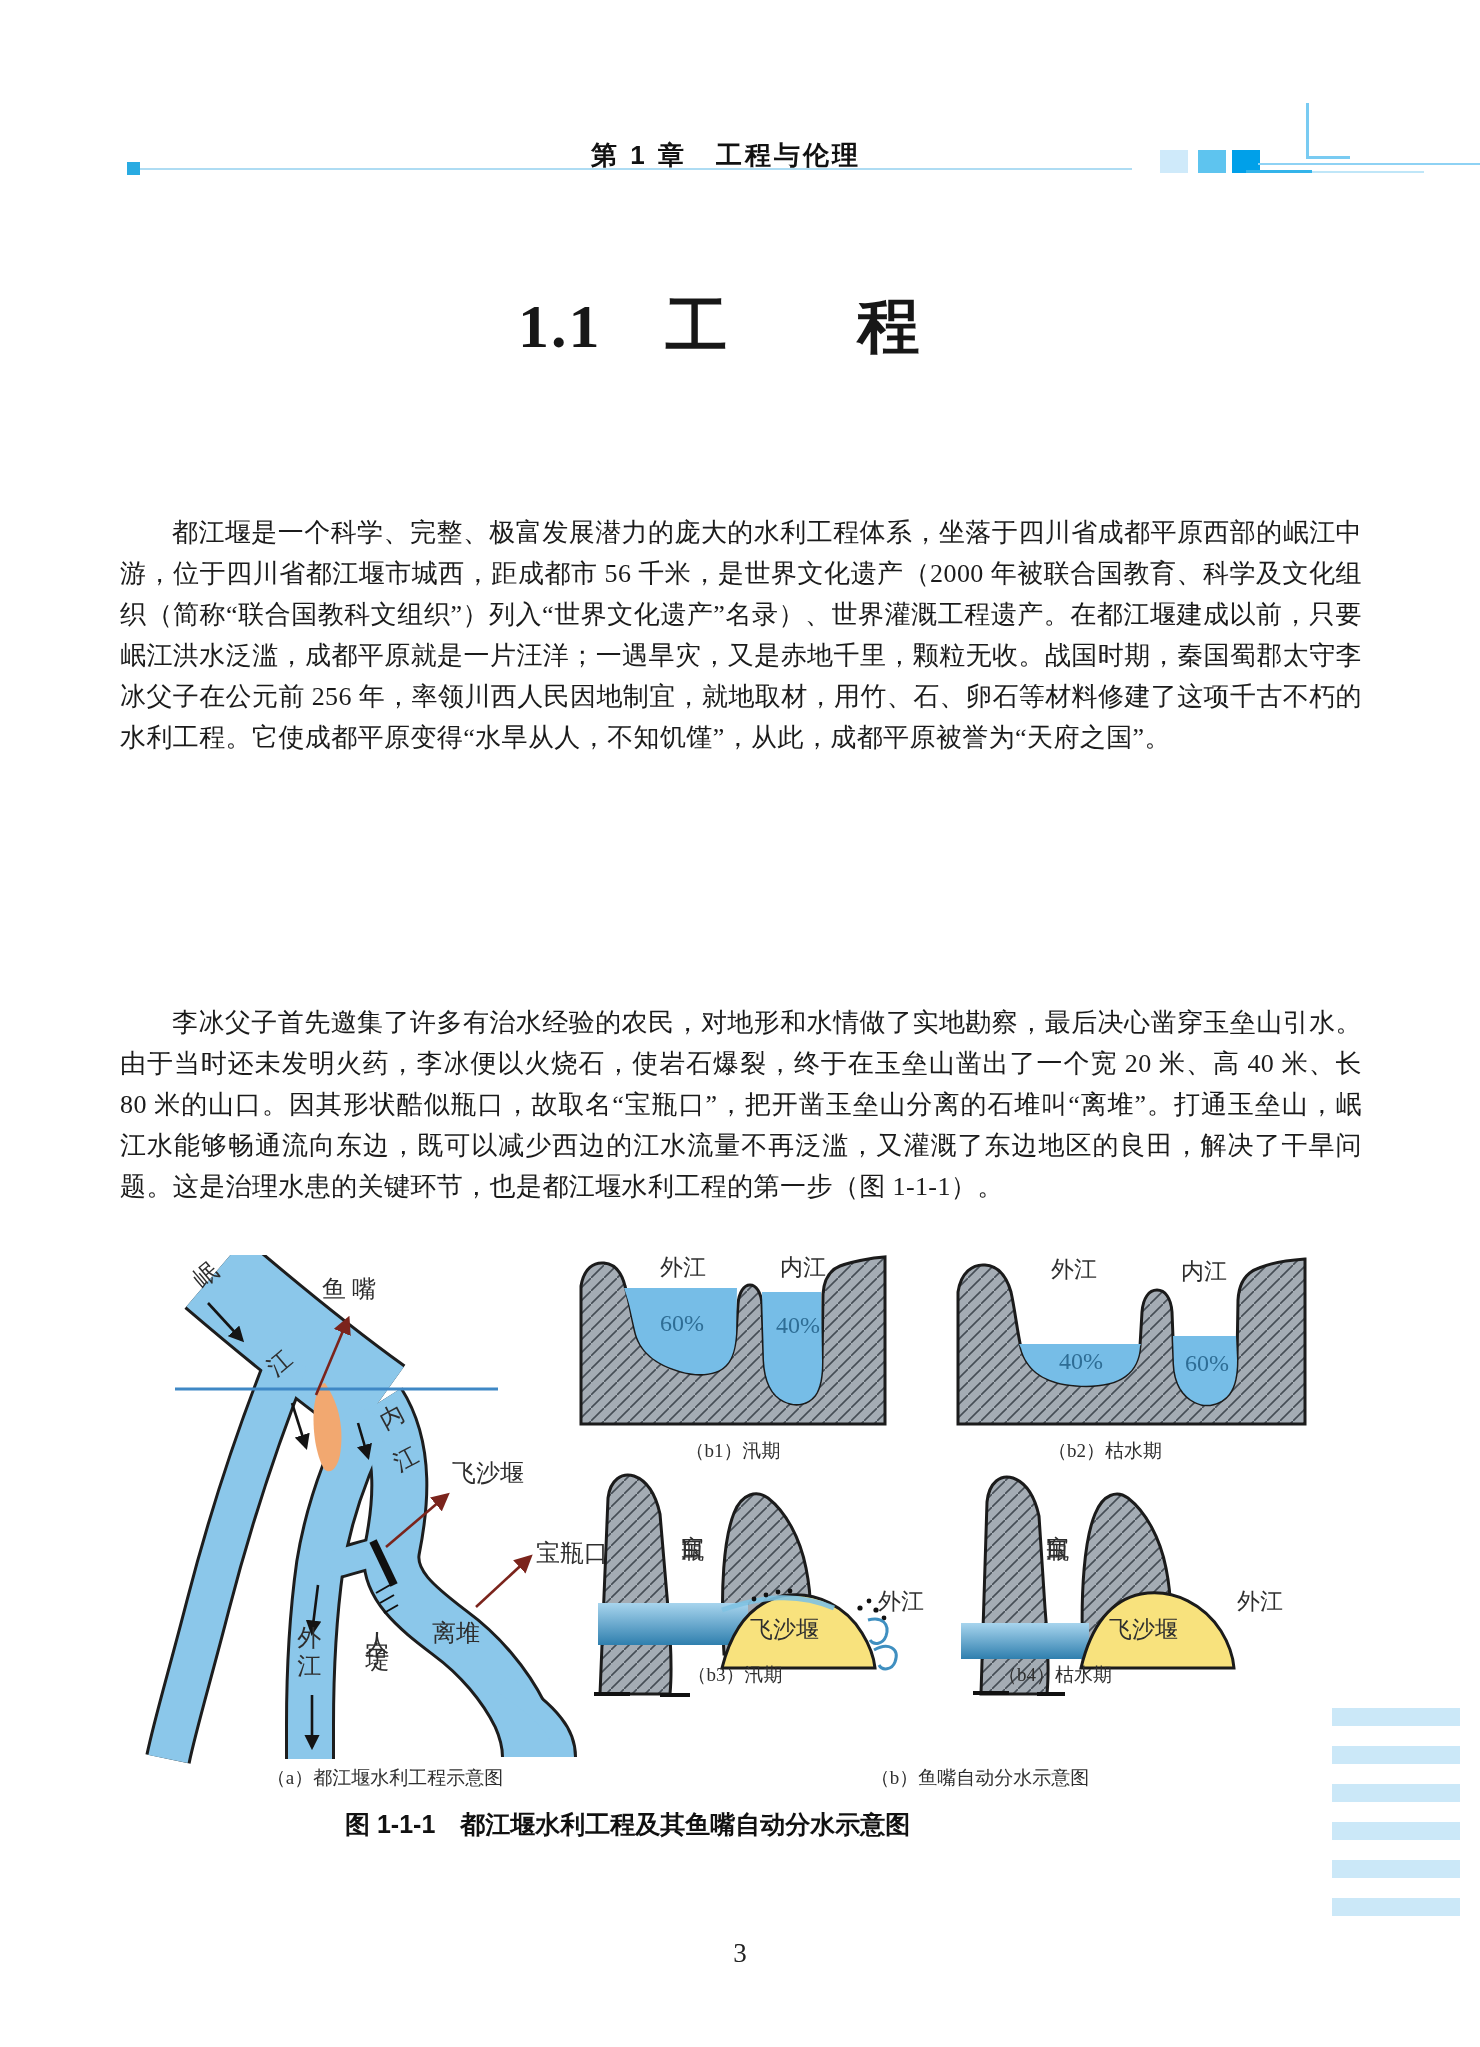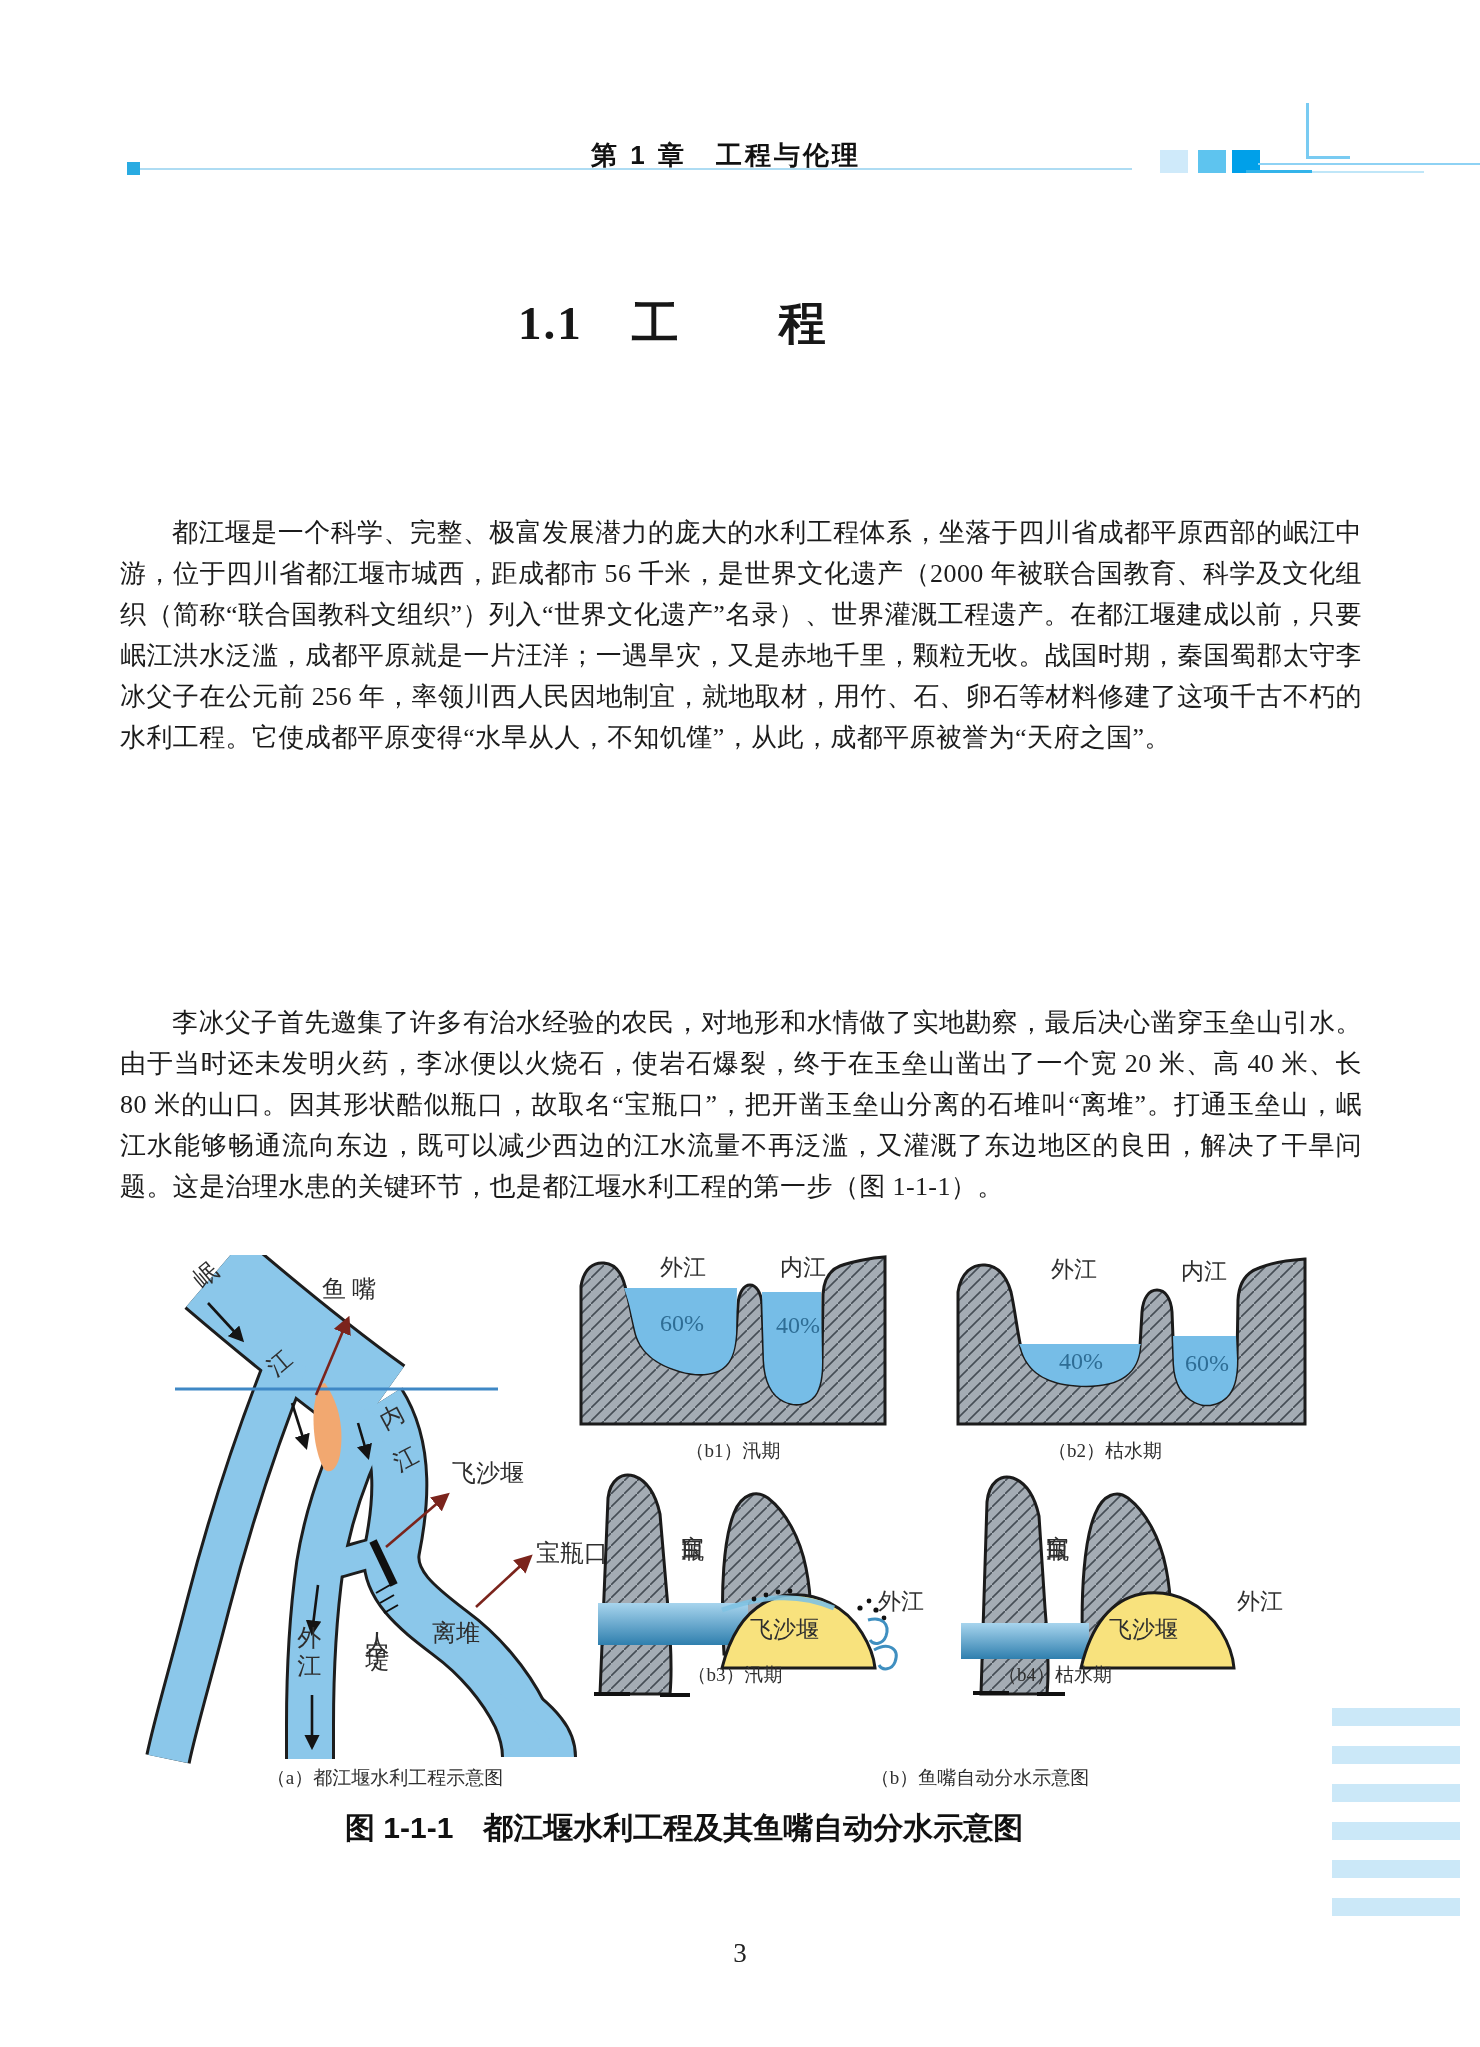--- a/index.html
+++ b/index.html
@@ -7,37 +7,37 @@
         font-family:"Liberation Serif","DejaVu Serif",serif;color:#1c1c1c;}
   .abs{position:absolute;}
   
   .chapter-title{top:138px;left:0;width:1452px;text-align:center;font-family:"Liberation Sans","DejaVu Sans",sans-serif;
         font-weight:700;font-size:26px;letter-spacing:3px;color:#111;}
   .hdr-rule{top:168px;left:140px;width:992px;height:2px;background:#aedcf3;}
   .hdr-sq-left{top:162px;left:127px;width:13px;height:13px;background:#29abe2;}
   .sq{top:150px;width:28px;height:23px;}
   .ln{background:#8ed2f4;}
   
-  .section-title{top:292px;left:518px;font-size:47px;font-weight:700;letter-spacing:2px;
+  .section-title{top:284px;left:518px;font-size:62px;font-weight:700;letter-spacing:2px;
         font-family:"Liberation Serif","DejaVu Serif",serif;color:#171717;}
   
   .case-heading{top:452px;left:188px;font-family:"Liberation Sans","DejaVu Sans",sans-serif;
         font-weight:700;font-size:29px;color:#161616;}
   
   .body-text{left:120px;width:1242px;font-size:26px;line-height:41px;text-align:justify;
         text-indent:2em;letter-spacing:.4px;color:#1b1b1b;}
   
   .fig{position:absolute;}
   .flabel{position:absolute;font-size:24px;color:#2e2e2e;white-space:nowrap;line-height:1.05;}
   .flabel.sm{font-size:23px;}
   .pct{position:absolute;font-size:24px;color:#2e6d95;}
   .vert{writing-mode:vertical-rl;text-orientation:upright;}
   .fig-cap{position:absolute;font-size:19px;color:#2f2f2f;text-align:center;}
   .main-cap{top:1808px;left:345px;font-family:"Liberation Sans","DejaVu Sans",sans-serif;
-        font-weight:700;font-size:30px;color:#111;}
+        font-weight:700;font-size:25px;color:#111;}
   .page-num{top:1938px;left:0;width:1480px;text-align:center;font-size:27px;color:#222;}
   .stripe{left:1332px;width:128px;height:18px;background:#cbe8f8;}
 </style>
 </head>
 <body>
 
 <div id="page">
 
   <div class="abs hdr-sq-left"></div>
   <div class="abs hdr-rule"></div>

